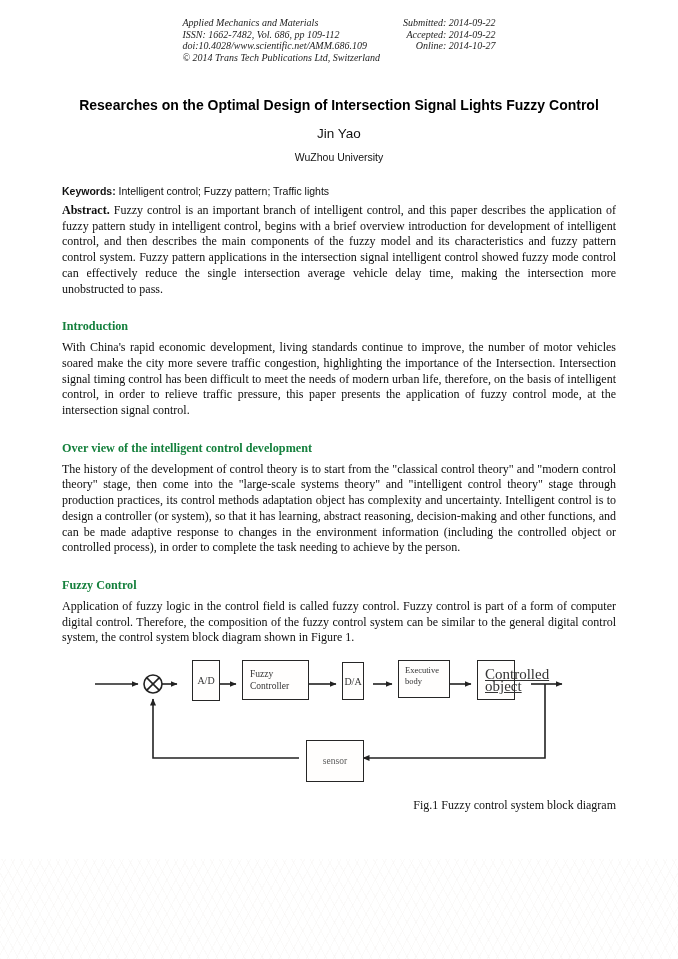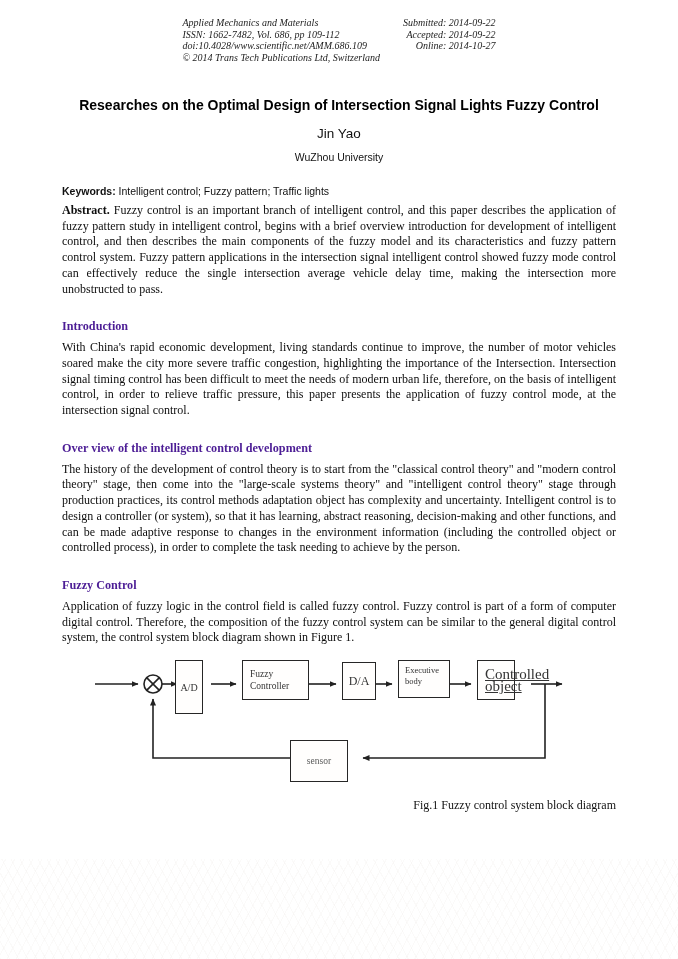--- a/index.html
+++ b/index.html
@@ -14,35 +14,35 @@
   .author { font-family:"Liberation Sans", sans-serif; font-size:13.5px; text-align:center; margin-top:10px; color:#111; }
   .affiliation { font-family:"Liberation Sans", sans-serif; font-size:10.5px; text-align:center; margin-top:10px; color:#111; }
 
   .keywords { font-family:"Liberation Sans", sans-serif; font-size:10.5px; margin-top:22px; color:#111; }
   .keywords b { font-weight:bold; }
 
   p.bodytext { font-size:12px; line-height:15.7px; text-align:justify; margin-top:6px; color:#0d0d0d; }
   .abstract { margin-top:20px; }
   .abstract b { font-weight:bold;margin-top:15px; }
 
-  h2.sec { font-family:"Liberation Serif", serif; font-size:12.2px; font-weight:bold; margin-top:22px; color:#4c1d95; }
+  h2.sec { font-family:"Liberation Serif", serif; font-size:12.2px; font-weight:bold; margin-top:22px; color:#15803d; }
 
   .figure { position:relative; width:554px; height:132px; margin-top:9px; }
   .figure svg { position:absolute; left:0; top:0; }
   .blk { position:absolute; border:1.6px solid #262626; background:#fffefd; color:#333;
          font-family:"Liberation Serif", serif; display:flex; }
   .blk.center { align-items:center; justify-content:center; text-align:center; }
   .blk.leftpad { align-items:center; padding-left:7px; }
   .blk.toppad  { align-items:flex-start; padding:4px 2px 16px 6px; }
-  #b-ad { left:113px; top:5px;  width:28px; height:54px; font-size:10px; }
+  #b-ad { left:130px; top:5px;  width:28px; height:41px; font-size:10px; }
   #b-fz { left:180px; top:5px;  width:67px; height:40px; font-size:9.5px; line-height:12px; }
-  #b-da { left:280px; top:7px;  width:34px; height:38px; font-size:12px; }
+  #b-da { left:280px; top:7px;  width:22px; height:38px; font-size:10px; }
   #b-ex { left:336px; top:5px;  width:52px; height:38px; font-size:8.5px; line-height:10.5px; }
   #b-co { left:415px; top:5px;  width:38px; height:40px; font-size:15px; line-height:12px;text-decoration:underline; }
-  #b-se { left:228px; top:85px; width:58px; height:42px; font-size:9.5px; color:#5a5a5a;text-align:right; }
+  #b-se { left:244px; top:85px; width:58px; height:42px; font-size:9.5px; color:#5a5a5a;text-align:right; }
 
   .caption { text-align:right; font-size:12px; margin-top:11px; color:#111; }
 
   .watermark { position:absolute; left:0; right:0; bottom:0; height:100px; pointer-events:none; opacity:.20;
     background:
       repeating-linear-gradient(62deg,  rgba(185,172,158,.30) 0 1px, transparent 1px 8px),
       repeating-linear-gradient(-62deg, rgba(185,172,158,.30) 0 1px, transparent 1px 8px); }
 </style>
 </head>
 <body>

